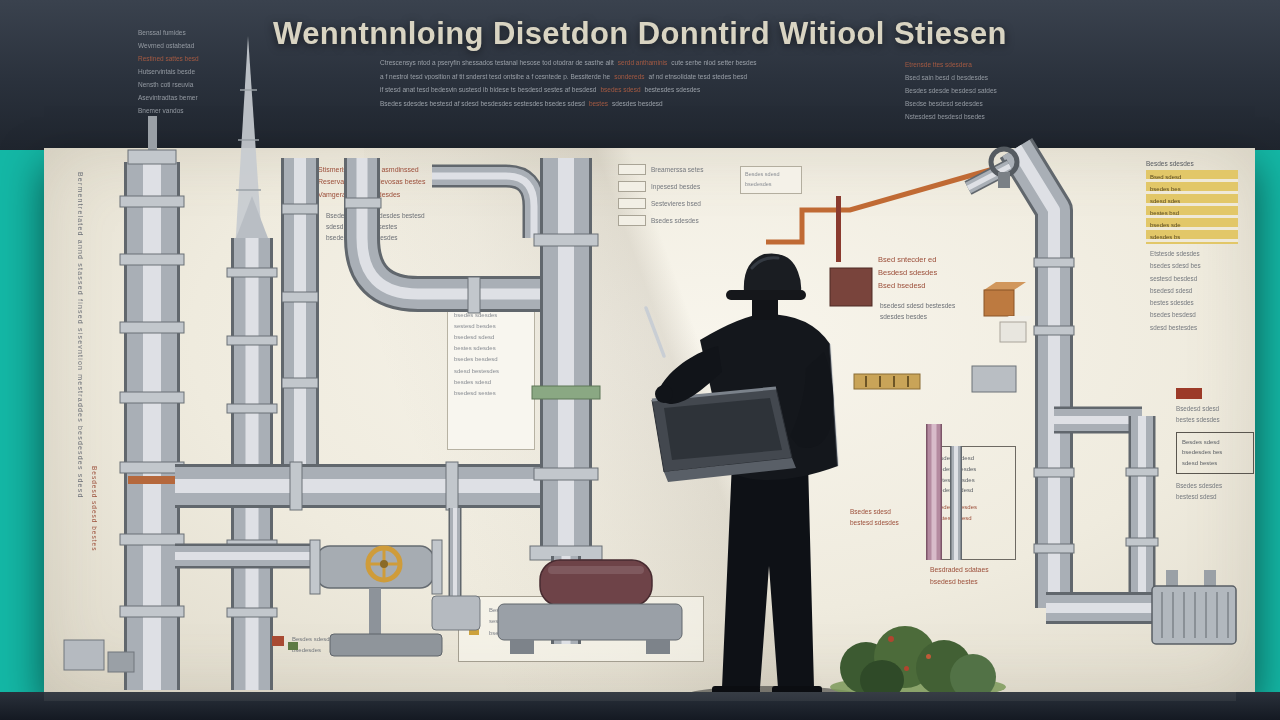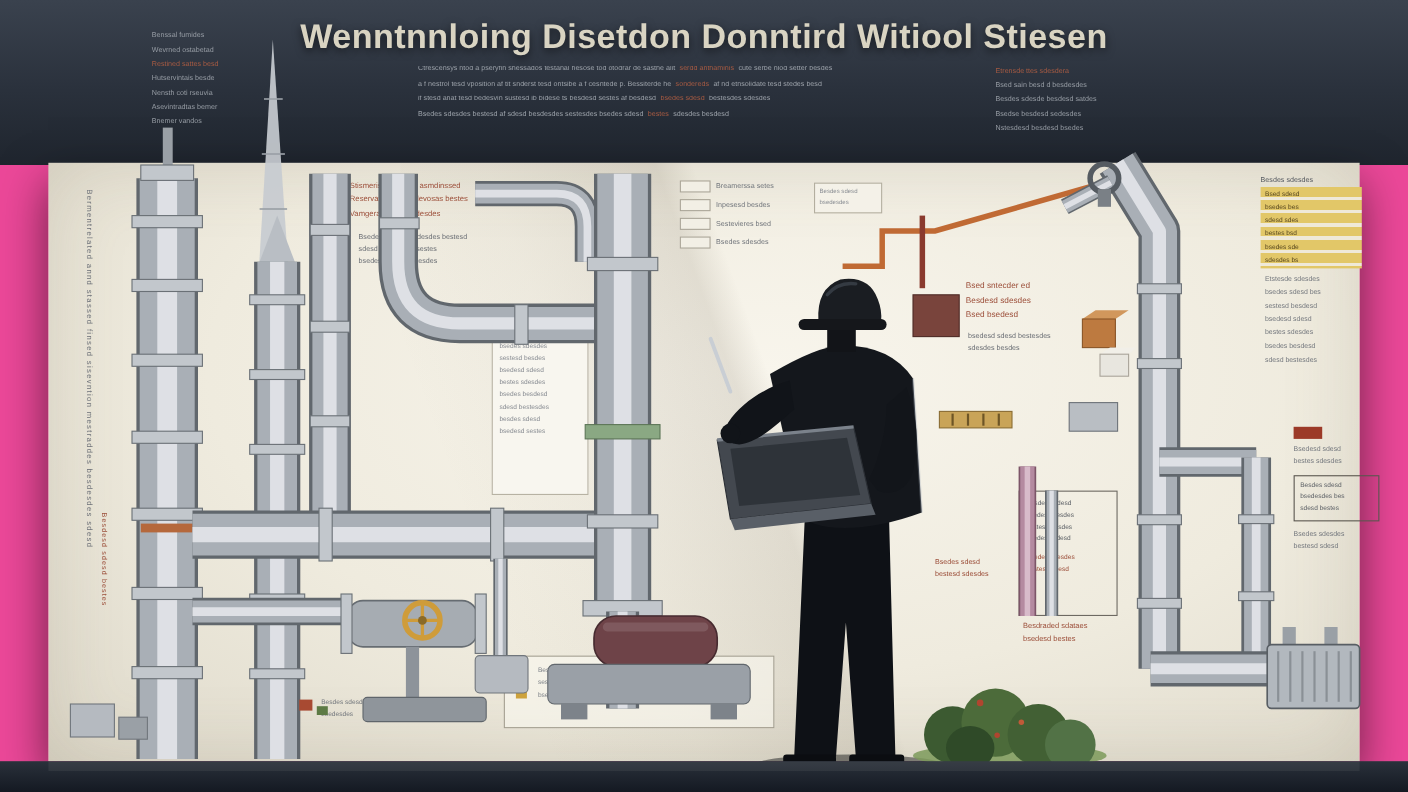--- a/index.html
+++ b/index.html
@@ -1,38 +1,38 @@
 <!DOCTYPE html>
 <html><head>
 <meta charset="utf-8">
 <style>
   html,body{margin:0;padding:0;background:#10151c;}
   .stage{position:relative;width:1280px;height:720px;overflow:hidden;
-         font-family:"Liberation Sans",sans-serif;background:#ec4899;}
+         font-family:"Liberation Sans",sans-serif;background:#14b8a6;}
 
   
   .header{position:absolute;left:0;top:0;width:1280px;height:150px;
           background:linear-gradient(180deg,#3a424e 0%,#2a313c 55%,#1f252e 100%);}
   .title{position:absolute;top:16px;left:0;right:0;text-align:center;
          font-size:31px;font-weight:bold;color:#d9d4c2;letter-spacing:.4px;
          text-shadow:0 2px 8px rgba(0,0,0,.55);font-family:"Liberation Sans",sans-serif;}
   .hcol{position:absolute;font-size:6.5px;line-height:13px;color:#959ba3;}
   .hleft{left:138px;top:26px;width:125px;}
   .hright{left:905px;top:58px;width:235px;}
   .hrows{position:absolute;left:380px;top:60px;width:520px;}
   .hline{font-size:6.5px;line-height:1;margin-bottom:7px;color:#9aa0a8;white-space:nowrap;overflow:hidden;}
   .hline .red{margin:0 4px;}
   .txt{white-space:pre-line;}
   .red{color:#a55a42;}
   .darkred{color:#9c4f3a;}
 
   
   .board{position:absolute;left:44px;top:148px;width:1192px;height:544px;
          background:radial-gradient(ellipse at 55% 35%,#f8f5ec 0%,#efebde 55%,#ded9ca 100%);
-         box-shadow:0 18px 40px rgba(0,0,0,.55), inset 0 0 70px rgba(115,105,85,.18);}
+         box-shadow:0 18px 40px rgba(0,0,0,.55), inset 0 0 70px rgba(115,105,85,.18);padding-left:19px;}
   .wedge{position:absolute;left:320px;top:0;width:660px;height:544px;
          background:linear-gradient(250deg,rgba(0,0,0,0) 46%,rgba(120,110,92,.16) 50%,rgba(120,110,92,.05) 68%,rgba(0,0,0,0) 84%);}
   .an{position:absolute;}
   .rot{transform-origin:0 0;transform:rotate(90deg);}
   .a-leftrot{left:40px;top:24px;width:480px;font-size:7px;letter-spacing:1.2px;color:#6d7178;}
   .a-leftrot2{left:54px;top:318px;width:140px;font-size:6.5px;letter-spacing:1px;}
   .a-redtop{left:274px;top:16px;width:195px;font-size:7px;line-height:1.75;}
   .a-darktop{left:282px;top:62px;width:180px;font-size:6.5px;line-height:1.7;color:#6b6f75;}
   .a-whitebox{left:403px;top:144px;width:88px;height:158px;background:#f8f6ef;
               border:1px solid #b7b2a3;padding:6px 6px;box-sizing:border-box;

